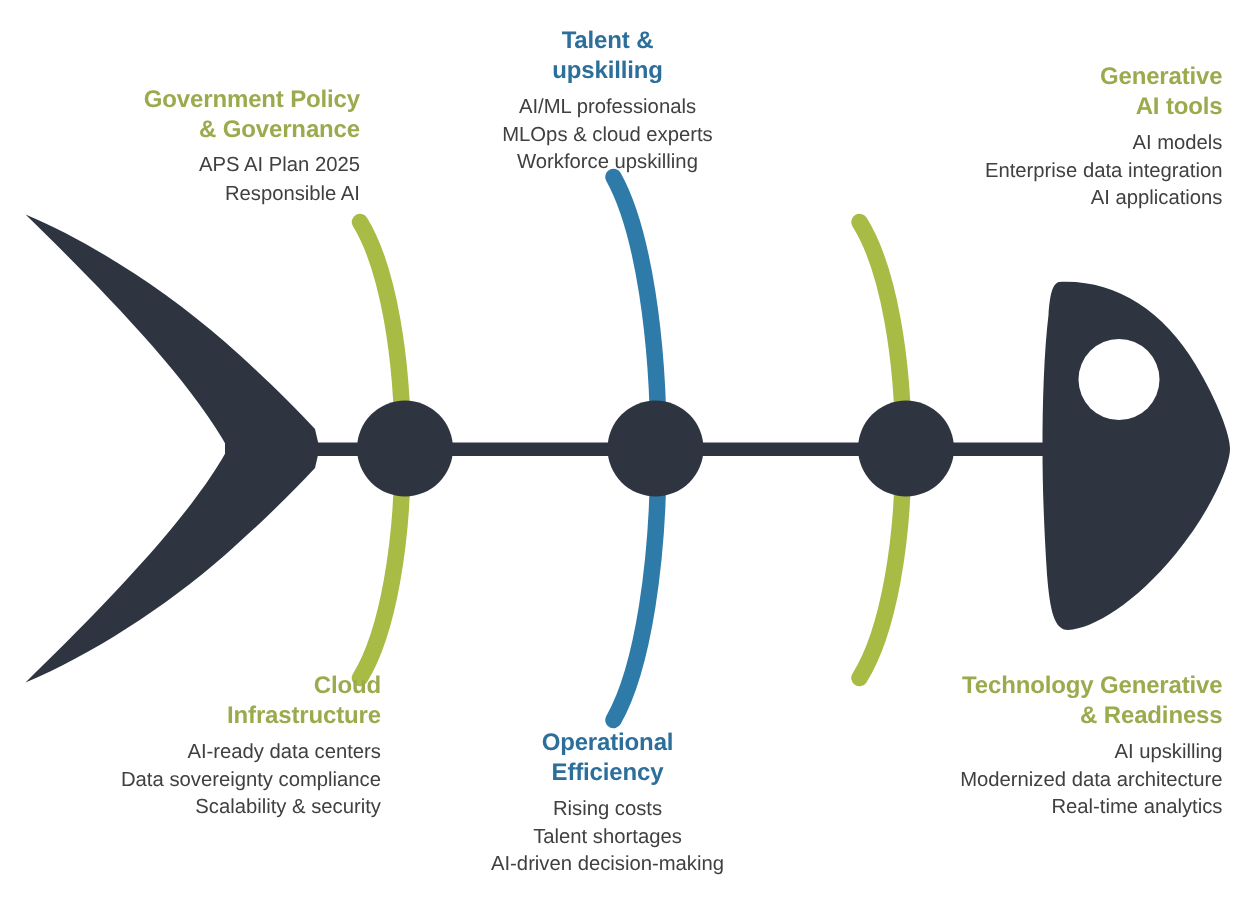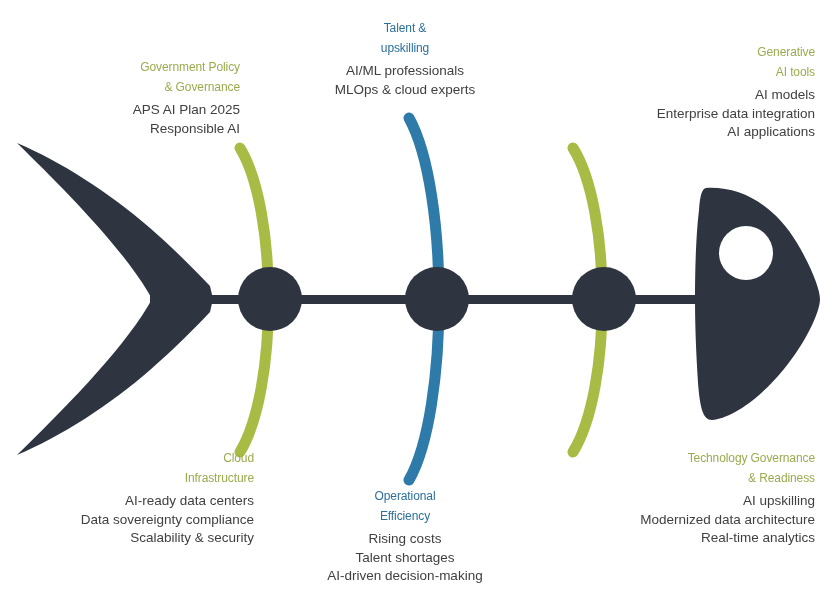--- a/index.html
+++ b/index.html
@@ -8,22 +8,22 @@
     background:#ffffff;
     font-family:"Liberation Sans",sans-serif;
     overflow:hidden;
     position:relative;
   }
   #stage{position:absolute;left:0;top:0;width:840px;height:606px;}
   svg#fish{position:absolute;left:0;top:0;width:840px;height:606px;}
 
   .block{position:absolute;}
   .block .head{
-    font-weight:normal;
-    font-size:12px;
+    font-weight:bold;
+    font-size:16px;
     line-height:20px;
     letter-spacing:-0.1px;
     margin:0 0 4px 0;
   }
   .block .item{
     font-size:13.5px;
     line-height:18.5px;
     color:#404040;
     white-space:nowrap;
   }
@@ -95,20 +95,21 @@
     <div class="item">Responsible AI</div>
   </div>
 
   <div class="block blue al-center" id="b-talent">
     <div class="head">
       <div>Talent &amp;</div>
       <div>upskilling</div>
     </div>
     <div class="item">AI/ML professionals</div>
     <div class="item">MLOps &amp; cloud experts</div>
+    <div class="item">Workforce upskilling</div>
   </div>
 
   <div class="block olive al-left" id="b-gen">
     <div class="head">
       <div>Generative</div>
       <div>AI tools</div>
     </div>
     <div class="item">AI models</div>
     <div class="item">Enterprise data integration</div>
     <div class="item">AI applications</div>
@@ -129,21 +130,21 @@
       <div>Operational</div>
       <div>Efficiency</div>
     </div>
     <div class="item">Rising costs</div>
     <div class="item">Talent shortages</div>
     <div class="item">AI-driven decision-making</div>
   </div>
 
   <div class="block olive al-left" id="b-tech">
     <div class="head">
-      <div>Technology Governance</div>
+      <div>Technology Generative</div>
       <div>&amp; Readiness</div>
     </div>
     <div class="item">AI upskilling</div>
     <div class="item">Modernized data architecture</div>
     <div class="item">Real-time analytics</div>
   </div>
 
 </div>
 
 </body></html>

